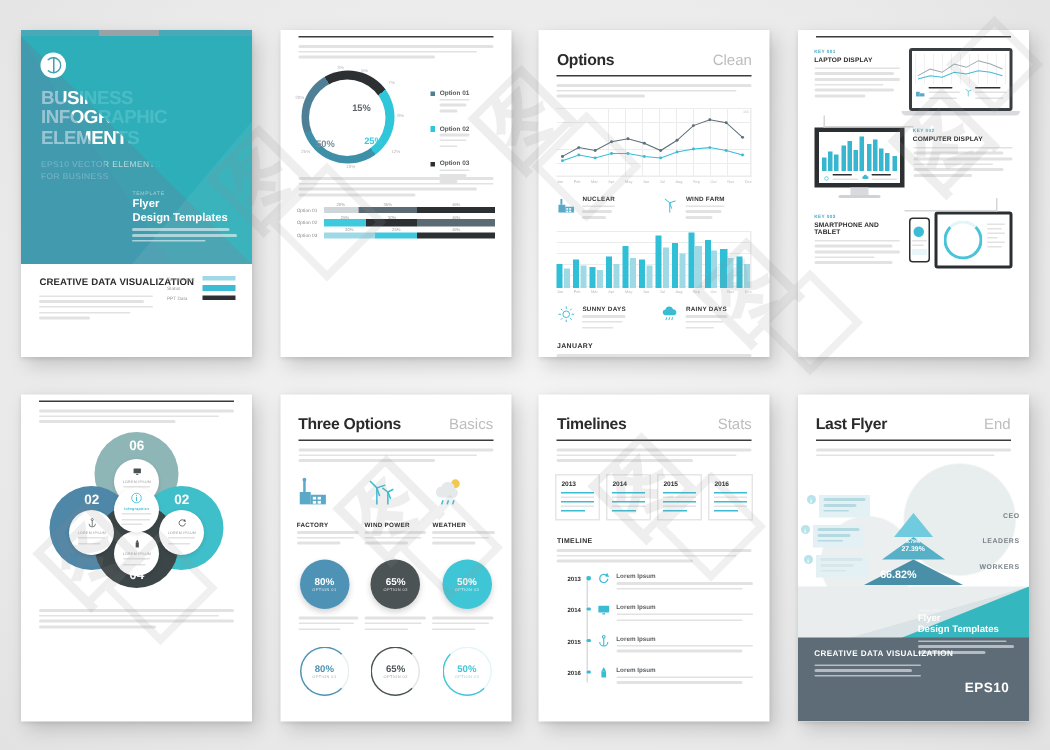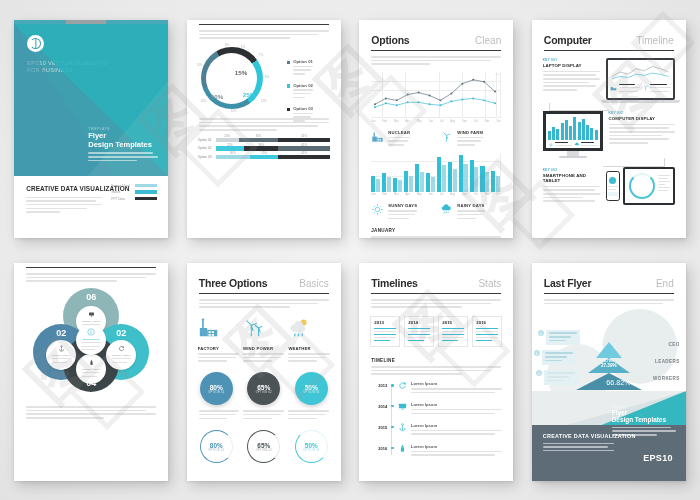--- a/index.html
+++ b/index.html
@@ -257,20 +257,25 @@
     <div class="page">
       <div class="cover-top">
         <i style="left:0;width:52px;"></i>
           <i style="left:92px;width:62px;"></i>
       </div>
       <div class="cover">
         <div class="tri1"></div>
           <div class="tri2"></div>
           <div class="tri3"></div>
         <div class="globe"></div>
+        <div class="cov-title">
+          <div>BUSINESS</div>
+          <div>INFOGRAPHIC</div>
+          <div>ELEMENTS</div>
+        </div>
         <div class="cov-sub">
           <div>EPS10 VECTOR ELEMENTS</div>
           <div>FOR BUSINESS</div>
         </div>
         <div class="cov-box">
           <div class="k">TEMPLATE</div>
           <div class="f">
             <div>Flyer</div>
             <div>Design Templates</div>
           </div>
@@ -623,24 +628,20 @@
       <div class="sec-t">JANUARY</div>
       <div class="ptext" style="margin-top:0;">
         <div class="ln s100"></div>
       </div>
 
     </div>
   </div>
 
   <div class="cell">
     <div class="page">
-      <div class="hdr">
-        <span class="t1">Computer</span>
-        <span class="t2">Timeline</span>
-      </div>
       <div class="rule"></div>
 
       <div class="dev-sec">
         <div class="dev-txt">
           <div class="kk">KEY 001</div>
           <h5>LAPTOP DISPLAY</h5>
           <div class="ln s100"></div>
             <div class="ln s92"></div>
             <div class="ln s100"></div>
           <div class="ln s80"></div>
@@ -1117,22 +1118,22 @@
 
         <div class="pyr">
           <div class="ptr"></div>
           <div style="position:relative;width:0;height:0;border-left:21px solid transparent;
                border-right:21px solid transparent;border-bottom:15px solid #58b0c6;margin:0 auto;">
             <span style="position:absolute;left:-13px;top:5px;width:26px;text-align:center;
                   color:#fff;font-size:4.6px;font-weight:700;">27.39%</span>
           </div>
           <div style="position:relative;width:0;height:0;border-left:33px solid transparent;
                border-right:33px solid transparent;border-bottom:17px solid #4a8fa8;margin:0 auto;">
-            <span style="position:absolute;left:-22px;top:5px;width:44px;text-align:right;
-                  color:#fff;font-size:7.2px;font-weight:400;">66.82%</span>
+            <span style="position:absolute;left:-22px;top:5px;width:44px;text-align:left;
+                  color:#fff;font-size:7.2px;font-weight:700;">66.82%</span>
           </div>
         </div>
         <span style="position:absolute;left:50%;transform:translateX(-50%);bottom:41px;
               color:#fff;font-size:3.4px;font-weight:700;">5.79%</span>
 
         <div class="lp-labels" style="top:24px;">
           <span class="lp-lab">CEO</span>
         </div>
         <div class="lp-labels" style="top:41px;">
           <span class="lp-lab">LEADERS</span>

